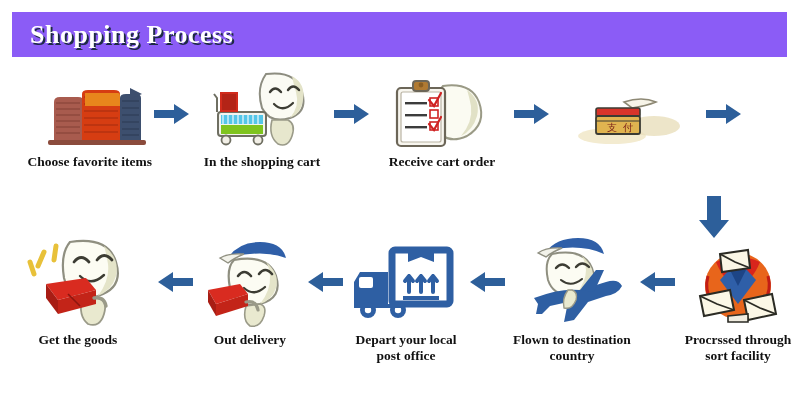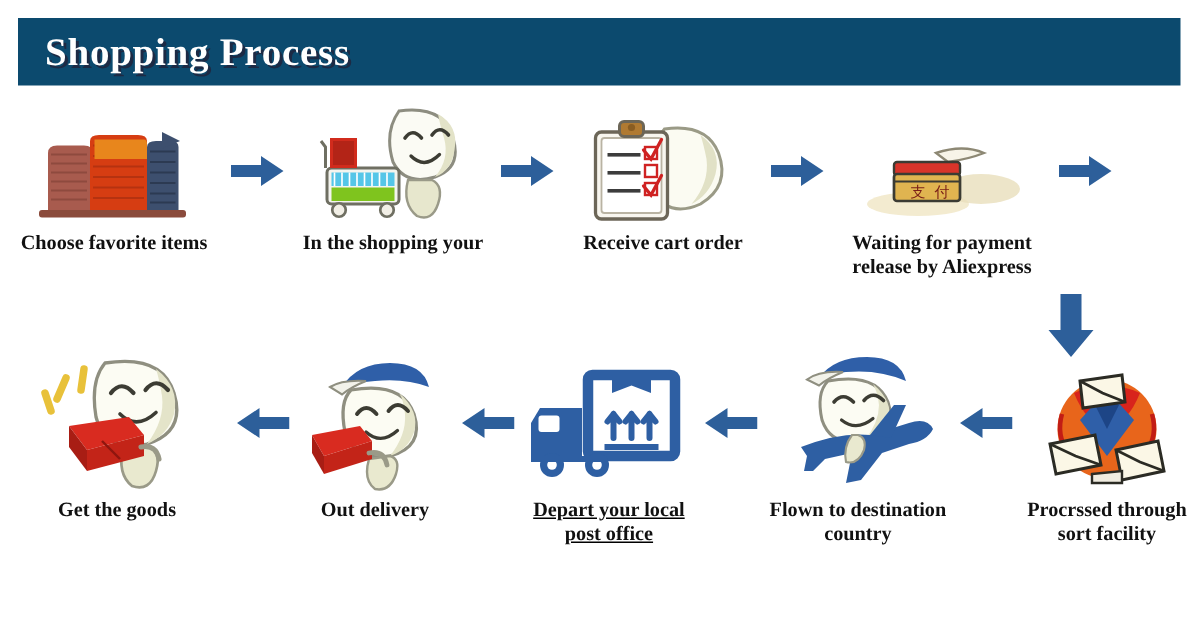--- a/index.html
+++ b/index.html
@@ -15,21 +15,21 @@
     font-family: "Liberation Serif", "DejaVu Serif", serif;
   }
 
   
   .banner {
     position: absolute;
     left: 12px;
     top: 12px;
     width: 775px;
     height: 45px;
-    background: #0c4a6e;
+    background: #8b5cf6;
     display: flex;
     align-items: center;
   }
   .banner-title {
     margin-left: 18px;
     color: #ffffff;
     font-family: "Liberation Serif", "DejaVu Serif", serif;
     font-weight: bold;
     font-size: 26px;
     letter-spacing: 0.5px;
@@ -82,30 +82,30 @@
 
   .arrow-down {
     position: absolute;
     left: 694px;
     top: 196px;
     width: 40px;
     height: 44px;
   }
 
   
-  .w-top-1 { width: 152px; }
+  .w-top-1 { width: 152px; align-items: flex-end; }
   .w-top-2 { width: 140px; }
   .w-top-3 { width: 140px; }
   .w-top-4 { width: 152px; }
   .w-top-5 { width: 140px; }
   .a-top   { width: 40px; }
 
   .w-bot-1 { width: 176px; }
   .w-bot-2 { width: 124px; }
-  .w-bot-3 { width: 140px; text-decoration: underline; }
+  .w-bot-3 { width: 140px; }
   .w-bot-4 { width: 144px; justify-content: center; }
   .w-bot-5 { width: 140px; justify-content: flex-end; }
   .a-bot   { width: 38px; }
 </style>
 </head>
 <body>
 
 <div class="banner">
   <div class="banner-title">Shopping Process</div>
 </div>
@@ -149,21 +149,21 @@
         <rect x="17" y="45" width="42" height="9" fill="#55c6e8"></rect>
         <path d="M19 45 L19 54 M24 45 L24 54 M29 45 L29 54 M34 45 L34 54 M39 45 L39 54 M44 45 L44 54 M49 45 L49 54 M54 45 L54 54" stroke="#ffffff" stroke-width="1.1"></path>
         <rect x="17" y="55" width="42" height="9" fill="#7fc41e"></rect>
         <path d="M13 42 L13 28 L10 24" stroke="#6f6f62" stroke-width="2" fill="none"></path>
         <path d="M16 22 L34 22 L34 42 L16 42 Z" fill="#d12b1c"></path>
         <path d="M18 24 L32 24 L32 40 L18 40 Z" fill="#8f1c12" opacity="0.45"></path>
         <circle cx="22" cy="70" r="4.5" fill="#f2efe6" stroke="#6f6f62" stroke-width="1.8"></circle>
         <circle cx="54" cy="70" r="4.5" fill="#f2efe6" stroke="#6f6f62" stroke-width="1.8"></circle>
       </svg>
     </div>
-    <div class="step-label">In the shopping your</div>
+    <div class="step-label">In the shopping cart</div>
   </div>
 
   <div class="arrow a-top">
     <svg width="36" height="26" viewBox="0 0 36 26">
       <path d="M0 9 L20 9 L20 3 L35 13 L20 23 L20 17 L0 17 Z" fill="#2d5f9a"></path>
     </svg>
   </div>
 
   <div class="step w-top-3">
     <div class="step-art">
@@ -199,22 +199,20 @@
         <ellipse cx="44" cy="44" rx="34" ry="8" fill="#efe4c0" opacity="0.75"></ellipse>
         <ellipse cx="86" cy="34" rx="26" ry="10" fill="#e9dfbc" opacity="0.8"></ellipse>
         <path d="M56 10 Q74 4 88 10 Q78 14 64 16 Z" fill="#f7f4e8" stroke="#8d8874" stroke-width="1.6"></path>
         <rect x="28" y="16" width="44" height="9" rx="2" fill="#d8342a" stroke="#3b3b33" stroke-width="1.6"></rect>
         <rect x="28" y="24" width="44" height="18" rx="2" fill="#e0b450" stroke="#3b3b33" stroke-width="1.8"></rect>
         <path d="M28 29 L72 29" stroke="#3b3b33" stroke-width="1.2"></path>
         <text x="39" y="39" font-family="'DejaVu Sans', sans-serif" font-size="10" fill="#7a2018">支</text>
         <text x="55" y="39" font-family="'DejaVu Sans', sans-serif" font-size="10" fill="#7a2018">付</text>
       </svg>
     </div>
-    <div class="step-label">Waiting for payment
-release by Aliexpress</div>
   </div>
 
   <div class="arrow a-top">
     <svg width="36" height="26" viewBox="0 0 36 26">
       <path d="M0 9 L20 9 L20 3 L35 13 L20 23 L20 17 L0 17 Z" fill="#2d5f9a"></path>
     </svg>
   </div>
 
 </div>
 

